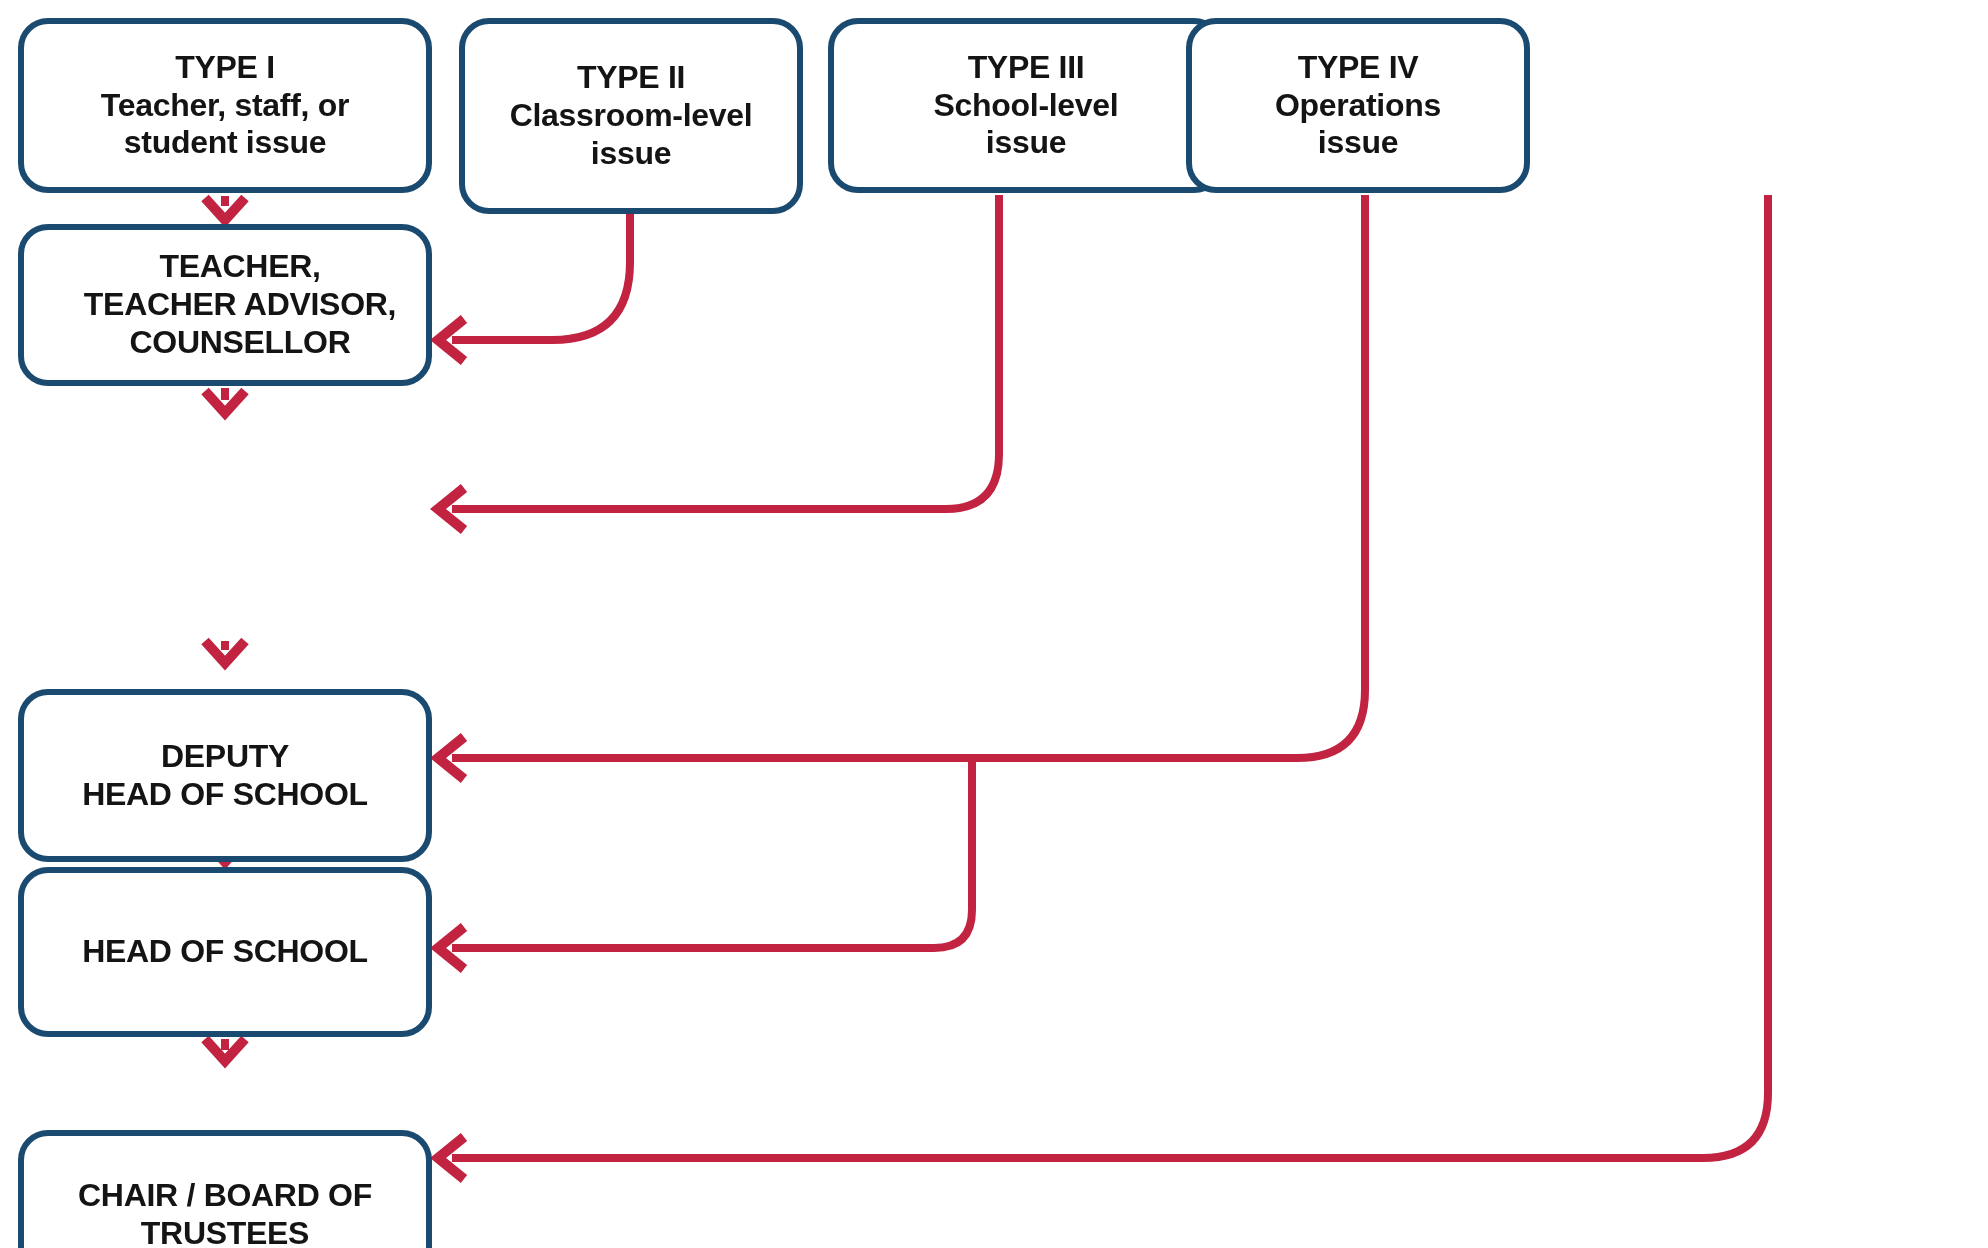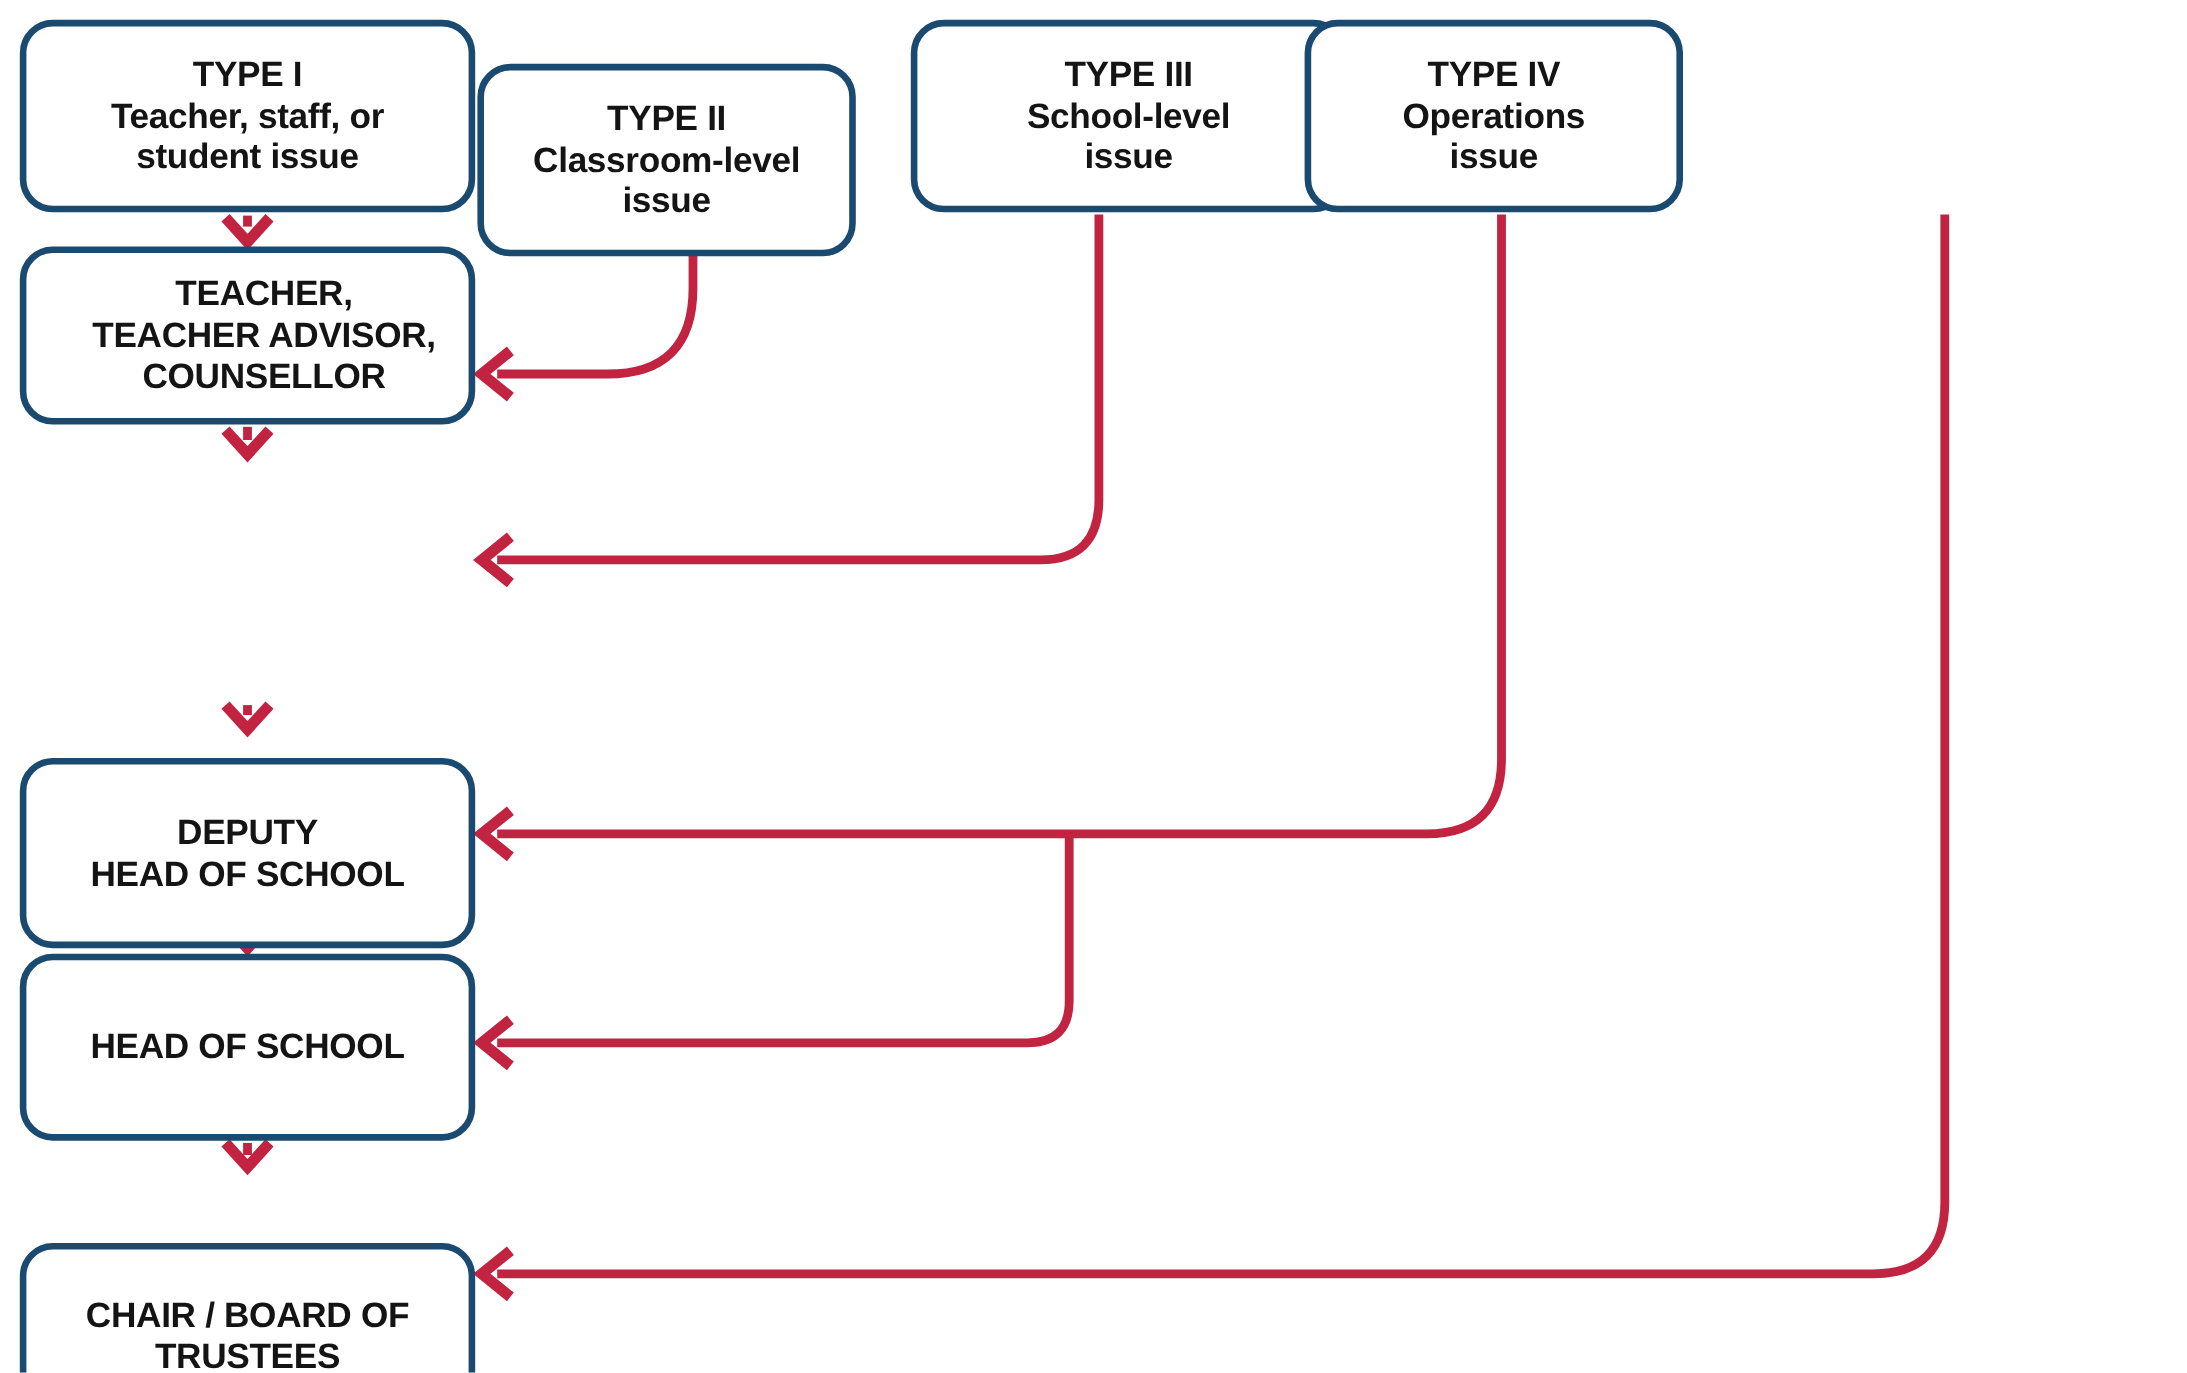--- a/index.html
+++ b/index.html
@@ -111,21 +111,21 @@
       <path d="M1768 195 V1093 Q1768 1158 1703 1158 H452"></path>
       <polyline points="464,1137 438,1158 464,1179"></polyline>
     </g>
   </svg>
 
   <div class="node" style="left:18px;top:18px;width:414px;height:175px;">
     <div class="node-label">TYPE I
 Teacher, staff, or
 student issue</div>
   </div>
-  <div class="node" style="left:434px;top:18px;width:344px;height:175px;margin-top:40px;">
+  <div class="node" style="left:459px;top:18px;width:344px;height:196px;">
     <div class="node-label">TYPE II
 Classroom-level
 issue</div>
   </div>
   <div class="node" style="left:828px;top:18px;width:396px;height:175px;">
     <div class="node-label">TYPE III
 School-level
 issue</div>
   </div>
   <div class="node" style="left:1186px;top:18px;width:344px;height:175px;">

